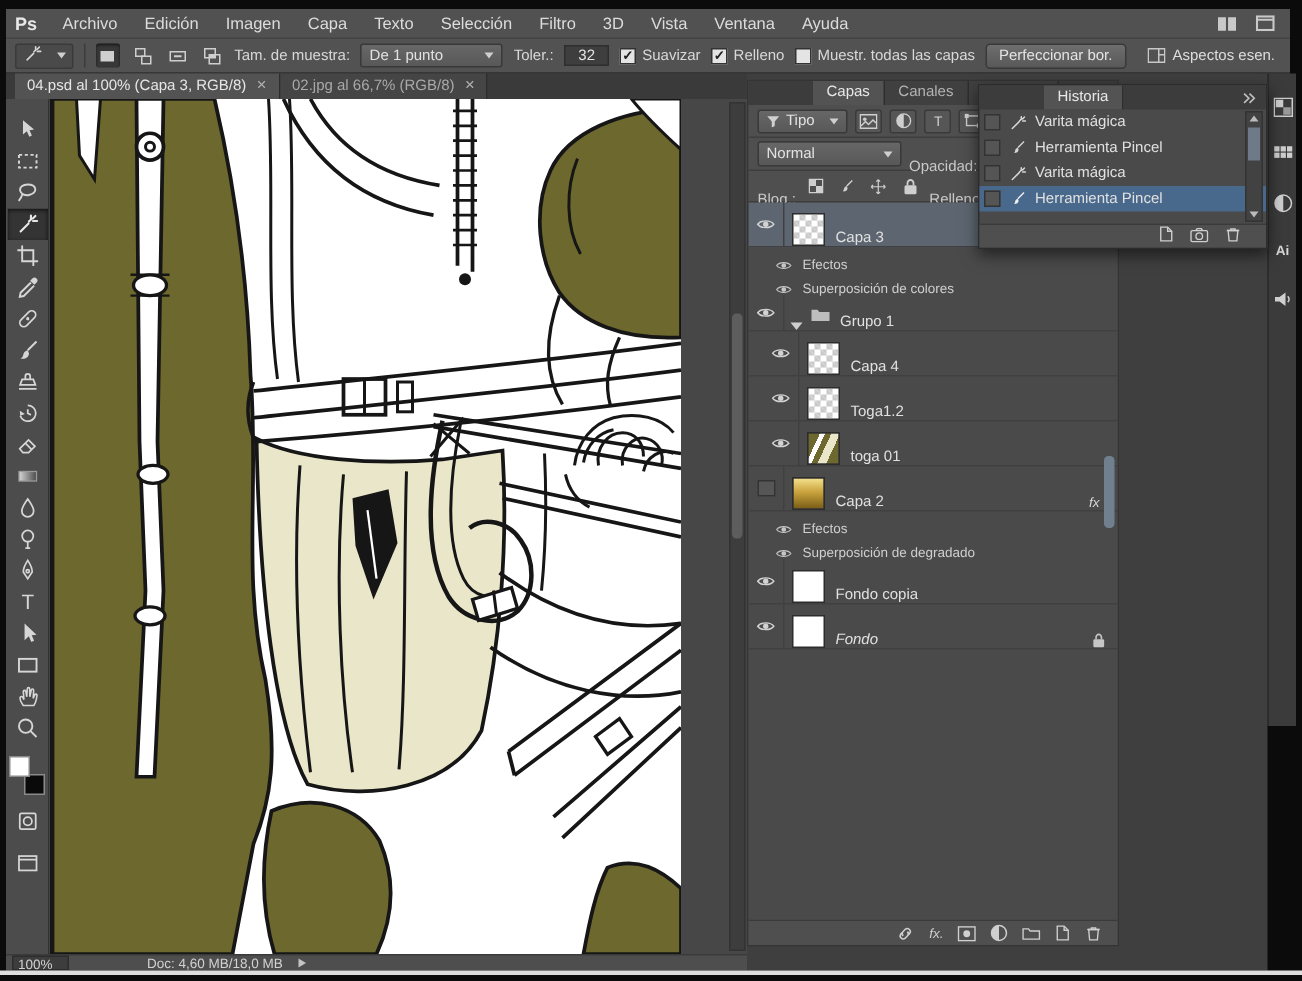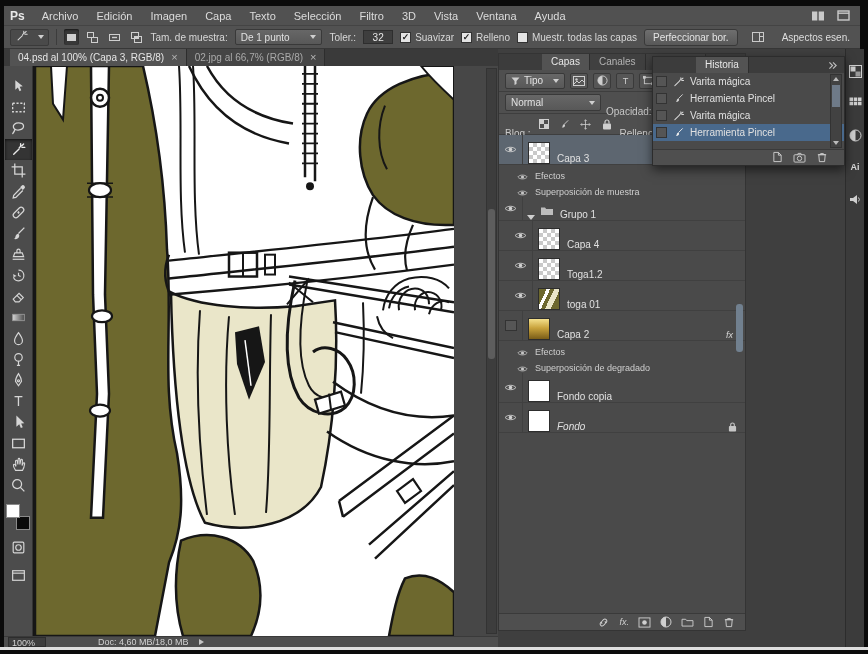--- a/index.html
+++ b/index.html
@@ -21,21 +21,21 @@
   .selmode.pressed{background:#383838;box-shadow:inset 0 1px 2px rgba(0,0,0,.6);}
   .olabel{white-space:nowrap;}
   .dropdown{display:flex;align-items:center;justify-content:space-between;background:linear-gradient(#676767,#585858);border:1px solid #393939;border-radius:2px;height:16px;padding:0 5px;color:#e2e2e2;}
   .dd-arrow{width:0;height:0;border-left:3px solid transparent;border-right:3px solid transparent;border-top:4px solid #cfcfcf;margin-left:6px;}
   .dd-sample{width:100px;}
   .ofield{width:30px;height:14px;background:#3e3e3e;border:1px solid #2e2e2e;color:#e6e6e6;font-size:10px;text-align:center;}
   .cb{display:flex;align-items:center;gap:4px;white-space:nowrap;}
   .cbbox{width:11px;height:11px;background:#e4e4e4;border:1px solid #333;display:flex;align-items:center;justify-content:center;font-size:9px;color:#222;font-weight:bold;line-height:1;}
   .obutton{background:linear-gradient(#6e6e6e,#585858);border:1px solid #393939;border-radius:3px;height:17px;line-height:15px;padding:0 8px;color:#e4e4e4;white-space:nowrap;}
   .spacer{flex:1;}
-  .workspace-btn{display:flex;align-items:center;gap:18px;color:#dedede;white-space:nowrap;padding-right:4px;}
+  .workspace-btn{display:flex;align-items:center;gap:5px;color:#dedede;white-space:nowrap;padding-right:4px;}
 
   
   .tabstrip{position:absolute;left:4px;top:49px;width:494px;height:17px;background:#3a3a3a;display:flex;align-items:flex-end;padding-left:6px;}
   .dtab{height:17px;display:flex;align-items:center;gap:7px;padding:0 8px;font-size:10px;background:#454545;color:#a9a9a9;border-right:1px solid #2d2d2d;white-space:nowrap;}
   .dtab.active{background:#535353;color:#e6e6e6;}
   .tabclose{color:#b5b5b5;font-size:11px;line-height:1;}
 
   
   .toolbar{position:absolute;left:4px;top:66px;width:29px;height:570px;background:#4c4c4c;border-right:1px solid #333;display:flex;flex-direction:column;align-items:center;padding-top:10px;}
   .tool{width:27px;height:21px;display:flex;align-items:center;justify-content:center;}
@@ -111,21 +111,21 @@
   .hsrc{width:11px;height:11px;border:1px solid #333;background:#555;margin-right:4px;flex:none;}
   .hicon{width:16px;display:flex;justify-content:center;flex:none;margin-right:3px;}
   .hscroll{position:absolute;right:2px;top:17px;width:12px;height:74px;background:#424242;border:1px solid #333;}
   .hscroll .vthumb{position:absolute;left:1px;top:10px;width:8px;height:22px;background:#6e7a88;}
   .harrow{position:absolute;left:1px;width:8px;height:8px;display:flex;align-items:center;justify-content:center;}
   .tri-up{width:0;height:0;border-left:3px solid transparent;border-right:3px solid transparent;border-bottom:4px solid #bbb;}
   .tri-down{width:0;height:0;border-left:3px solid transparent;border-right:3px solid transparent;border-top:4px solid #bbb;}
   .history-bottom{position:absolute;left:0;right:0;bottom:0;height:16px;border-top:1px solid #3a3a3a;background:#4f4f4f;display:flex;align-items:center;justify-content:flex-end;gap:10px;padding-right:16px;}
 
   
-  .iconstrip{position:absolute;left:845px;top:49px;width:19px;height:598px;background:#3b3b3b;border-left:1px solid #2c2c2c;display:flex;flex-direction:column;align-items:center;padding-top:14px;gap:16px;}
+  .iconstrip{position:absolute;left:845px;top:49px;width:19px;height:435px;background:#3b3b3b;border-left:1px solid #2c2c2c;display:flex;flex-direction:column;align-items:center;padding-top:14px;gap:16px;}
   .strip-icon{width:16px;height:16px;display:flex;align-items:center;justify-content:center;color:#d8d8d8;font-size:9px;font-weight:bold;}
 
   .bottomline{position:absolute;left:0;top:647px;width:868px;height:3px;background:#dedede;}
 </style>
 </head>
 <body>
 
 <div class="app">
 
   <div class="menubar">
@@ -565,21 +565,21 @@
             </span>
           <span class="fxname">Efectos</span>
         </div>
         <div class="lrow h16 fxindent">
           <span class="eyesmall">
               <svg width="11" height="8" viewBox="0 0 14 10">
                 <path d="M1 5C3.4 1.7 10.6 1.7 13 5 10.6 8.3 3.4 8.3 1 5Z" fill="none" stroke="#c6c6c6"></path>
                 <circle cx="7" cy="5" r="2" fill="#c6c6c6"></circle>
               </svg>
             </span>
-          <span class="fxname">Superposición de muestra</span>
+          <span class="fxname">Superposición de colores</span>
         </div>
 
         <div class="lrow h24">
           <span class="eyecell">
               <svg width="13" height="9" viewBox="0 0 14 10">
                 <path d="M1 5C3.4 1.7 10.6 1.7 13 5 10.6 8.3 3.4 8.3 1 5Z" fill="none" stroke="#d2d2d2"></path>
                 <circle cx="7" cy="5" r="2" fill="#d2d2d2"></circle>
               </svg>
             </span>
           <span class="grptri"></span>

